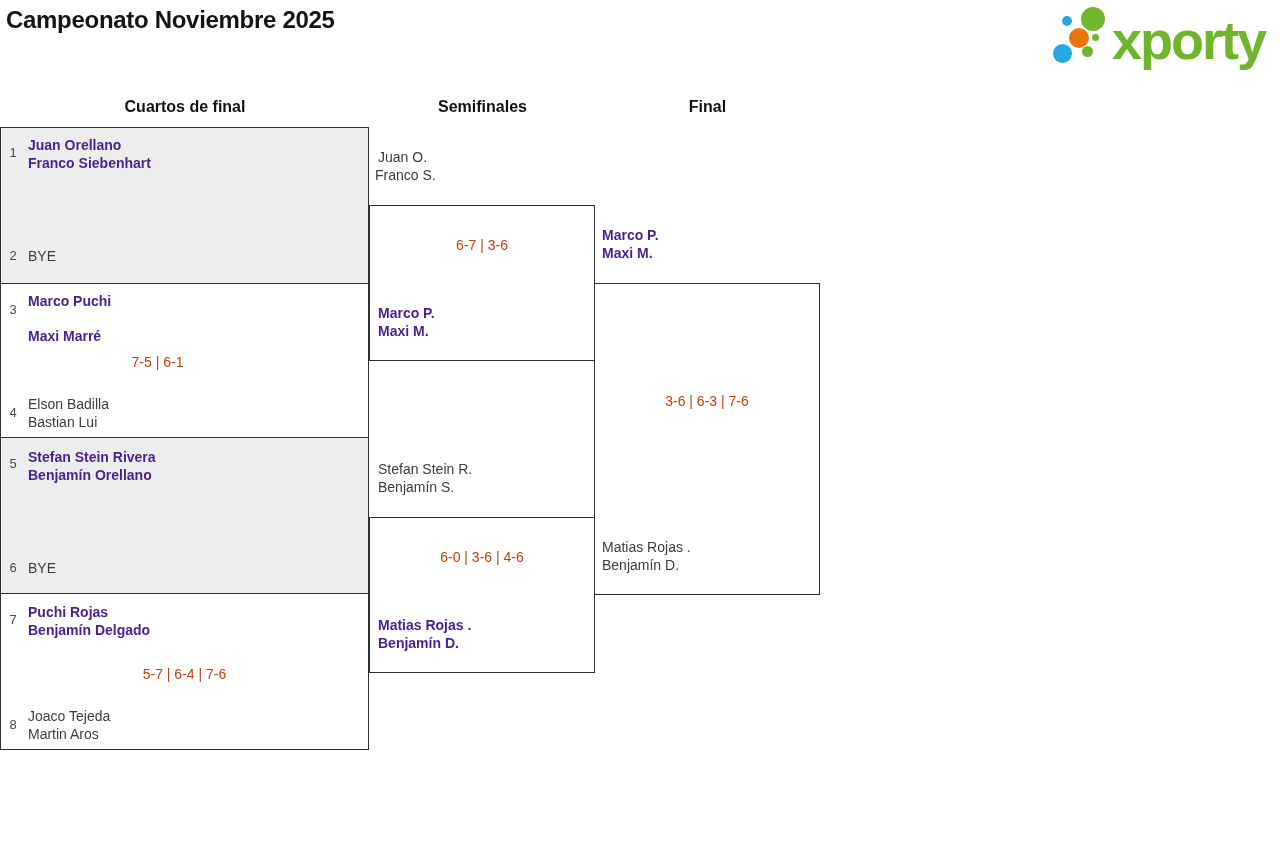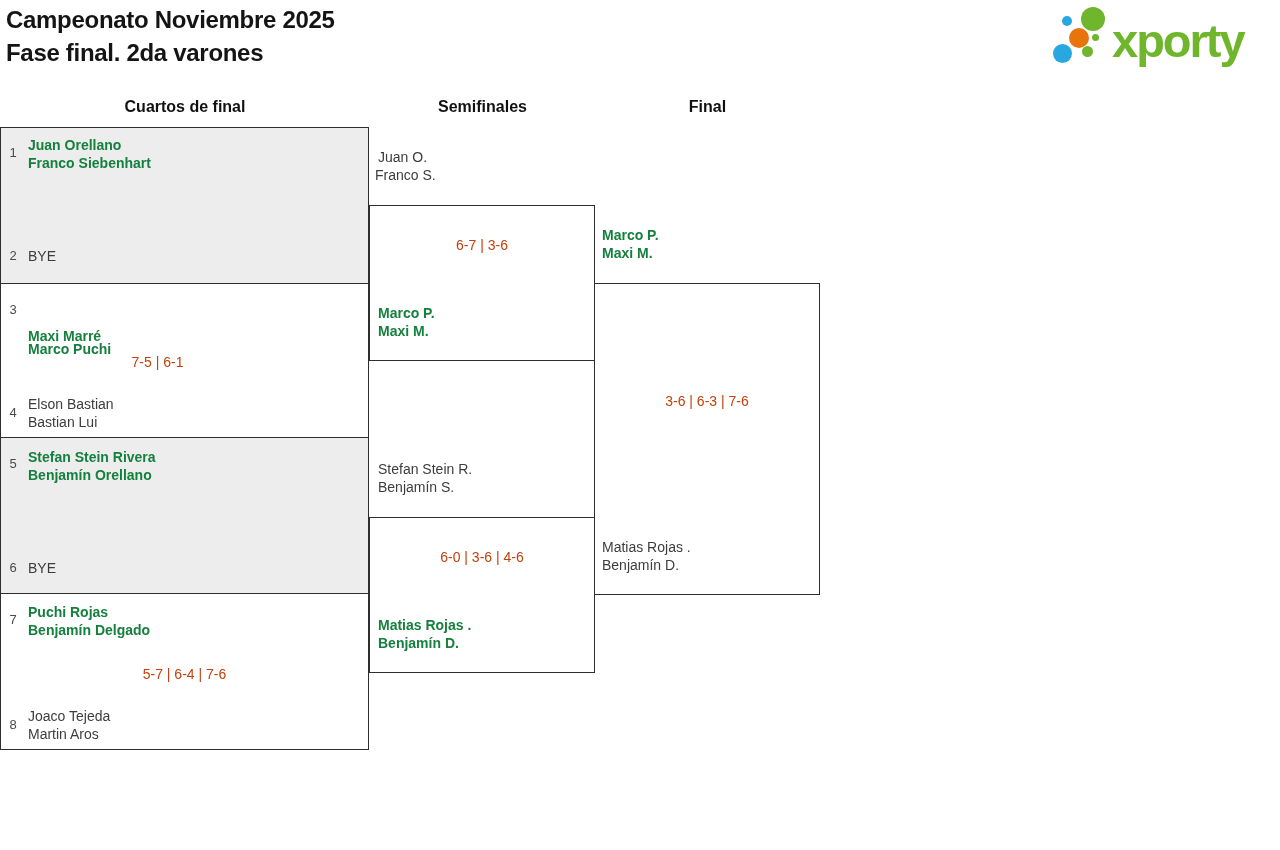--- a/index.html
+++ b/index.html
@@ -8,35 +8,34 @@
     position:relative; width:1280px; height:850px; background:#ffffff;
     font-family:"Liberation Sans", sans-serif; overflow:hidden;
   }
   .abs { position:absolute; }
   .title-line { font-size:24px; font-weight:700; color:#141414; line-height:33px; letter-spacing:-0.3px; }
   .colhead { font-size:16px; font-weight:700; color:#111; text-align:center; line-height:20px; }
   .box { position:absolute; border:1.5px solid #2e2e2e; background:#ffffff; }
   .box.gray { background:#ededed; }
   .seed { font-size:13px; color:#4a4a4a; line-height:18px; width:16px; text-align:center; }
   .name { font-size:14px; color:#3d3d3d; line-height:18px; white-space:pre; }
-  .winner { font-weight:700; color:#15803d; }
+  .winner { font-weight:700; color:#4c1d95; }
   .score { font-size:14px; color:#c2410c; line-height:18px; text-align:center; }
-  .logo-text { font-size:47px; font-weight:700; color:#6fb62c; letter-spacing:-2px; line-height:55px; }
+  .logo-text { font-size:54px; font-weight:700; color:#6fb62c; letter-spacing:-2px; line-height:55px; }
   .dot { position:absolute; border-radius:50%; }
   .dot.green { background:#6fb62c; }
   .dot.blue  { background:#29a7e0; }
   .dot.orange{ background:#e8750c; }
 </style>
 </head>
 <body>
 
 <div id="page">
 
   <div class="abs title-line" style="left:6px; top:3px;">Campeonato Noviembre 2025</div>
-  <div class="abs title-line" style="left:6px; top:36px;">Fase final. 2da varones</div>
 
   <div class="abs" style="left:1050px; top:5px; width:230px; height:64px;">
     <span class="dot blue" style="left:12px; top:11px; width:10px; height:10px;"></span>
     <span class="dot green" style="left:31px; top:2px;  width:24px; height:24px;"></span>
     <span class="dot orange" style="left:19px; top:23px; width:20px; height:20px;"></span>
     <span class="dot green" style="left:42px; top:29px; width:7px;  height:7px;"></span>
     <span class="dot blue" style="left:3px;  top:39px; width:19px; height:19px;"></span>
     <span class="dot green" style="left:32px; top:41px; width:11px; height:11px;"></span>
     <div class="abs logo-text" style="left:62px; top:8px;">xporty</div>
   </div>
@@ -53,25 +52,25 @@
   <div class="box" style="left:369px; top:517px; width:226px; height:156px;"></div>
   <div class="box" style="left:594px; top:283px; width:226px; height:312px;"></div>
 
   <div class="abs seed" style="left:5px; top:144px;">1</div>
   <div class="abs name winner" style="left:28px; top:136px;">Juan Orellano</div>
   <div class="abs name winner" style="left:28px; top:154px;">Franco Siebenhart</div>
   <div class="abs seed" style="left:5px; top:247px;">2</div>
   <div class="abs name" style="left:28px; top:247px;">BYE</div>
 
   <div class="abs seed" style="left:5px; top:301px;">3</div>
-  <div class="abs name winner" style="left:28px; top:292px;margin-top:48px;">Marco Puchi</div>
+  <div class="abs name winner" style="left:28px; top:292px;">Marco Puchi</div>
   <div class="abs name winner" style="left:28px; top:310px;margin-top:17px;">Maxi Marré</div>
   <div class="abs score" style="left:0; top:353px; width:315px;">7-5 | 6-1</div>
   <div class="abs seed" style="left:5px; top:404px;">4</div>
-  <div class="abs name" style="left:28px; top:395px;">Elson Bastian</div>
+  <div class="abs name" style="left:28px; top:395px;">Elson Badilla</div>
   <div class="abs name" style="left:28px; top:413px;">Bastian Lui</div>
 
   <div class="abs seed" style="left:5px; top:455px;">5</div>
   <div class="abs name winner" style="left:28px; top:448px;">Stefan Stein Rivera</div>
   <div class="abs name winner" style="left:28px; top:466px;">Benjamín Orellano</div>
   <div class="abs seed" style="left:5px; top:559px;">6</div>
   <div class="abs name" style="left:28px; top:559px;">BYE</div>
 
   <div class="abs seed" style="left:5px; top:611px;">7</div>
   <div class="abs name winner" style="left:28px; top:603px;">Puchi Rojas</div>

